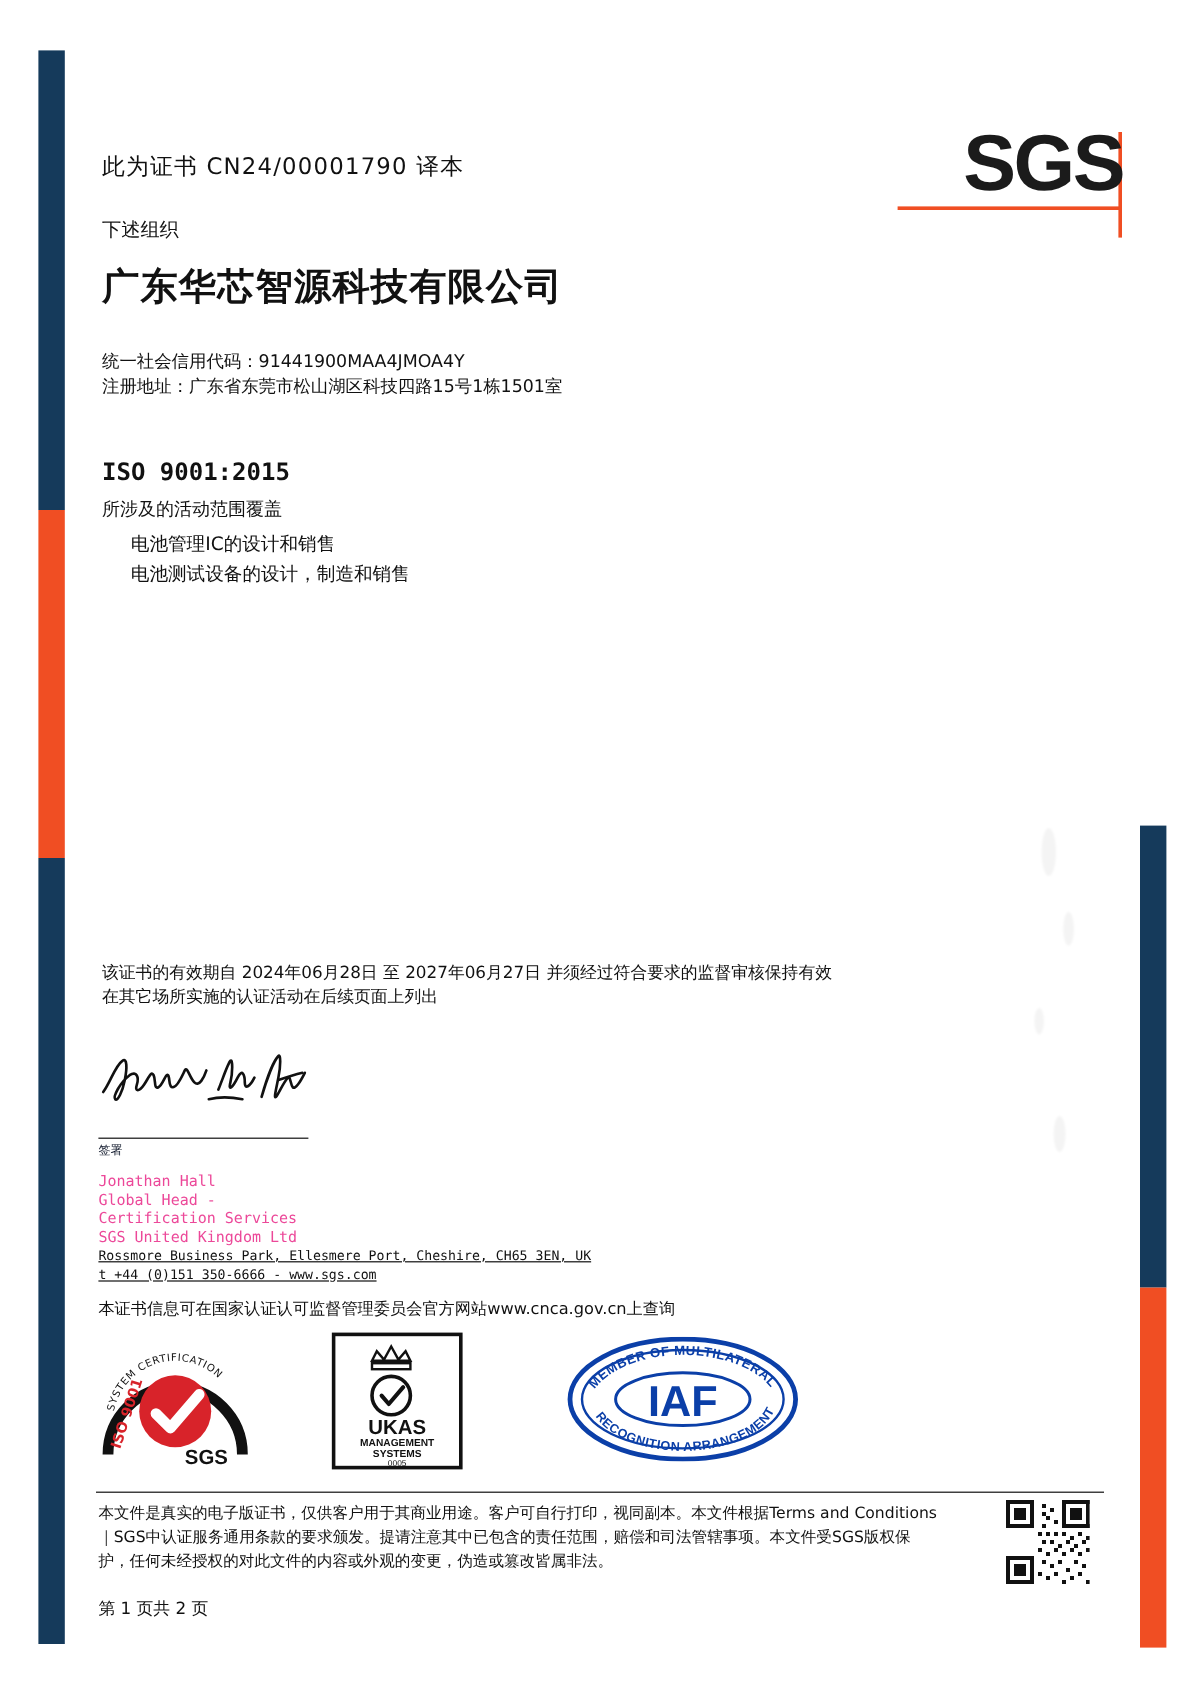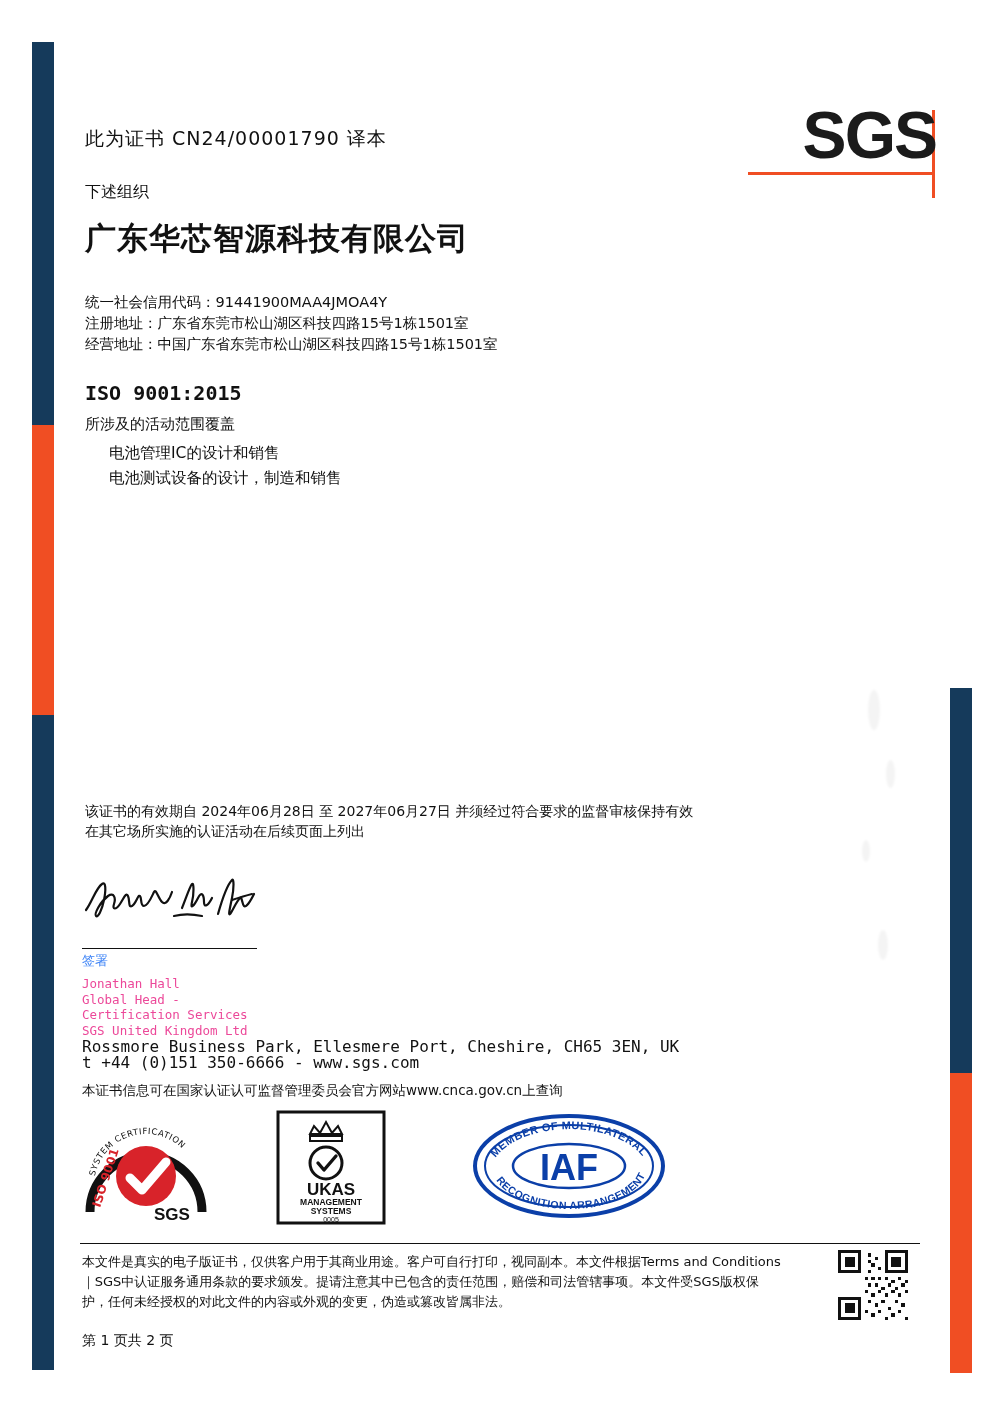--- a/index.html
+++ b/index.html
@@ -189,40 +189,41 @@
     top: 948px;
     width: 175px;
     height: 1px;
     background: #111;
   }
   .sig-label {
     position: absolute;
     left: 82px;
     top: 952px;
     font-family: Liberation Sans, sans-serif;
-    font-size: 13px;
-    color: #3b82f6;
+    font-size: 10px;
+    color: #0f172a;
   }
   .sig-details {
     position: absolute;
     left: 82px;
     top: 976px;
     font-family: "DejaVu Sans Mono", monospace;
     font-size: 12.5px;
     line-height: 15.5px;
     color: #ec4899;
   }
   .sig-address {
     position: absolute;
     left: 82px;
     top: 1039px;
     font-family: "DejaVu Sans Mono", monospace;
-    font-size: 16px;
+    font-size: 11px;
     line-height: 15.5px;
     color: #111;
+    text-decoration: underline;
   }
   .cnca-line {
     position: absolute;
     left: 82px;
     top: 1082px;
     font-family: "DejaVu Sans", sans-serif;
     font-size: 13.5px;
     color: #111;
   }
 
@@ -322,21 +323,20 @@
     <div class="sgs-text">SGS</div>
   </div>
 
   <div class="translation-line">此为证书 CN24/00001790 译本</div>
   <div class="org-label">下述组织</div>
   <div class="org-name">广东华芯智源科技有限公司</div>
 
   <div class="details">
     <div class="row">统一社会信用代码：91441900MAA4JMOA4Y</div>
     <div class="row">注册地址：广东省东莞市松山湖区科技四路15号1栋1501室</div>
-    <div class="row">经营地址：中国广东省东莞市松山湖区科技四路15号1栋1501室</div>
   </div>
 
   <div class="standard">ISO 9001:2015</div>
   <div class="scope-head">所涉及的活动范围覆盖</div>
   <div class="scope-lines">
     <div>电池管理IC的设计和销售</div>
     <div>电池测试设备的设计，制造和销售</div>
   </div>
 
   <div class="validity">

